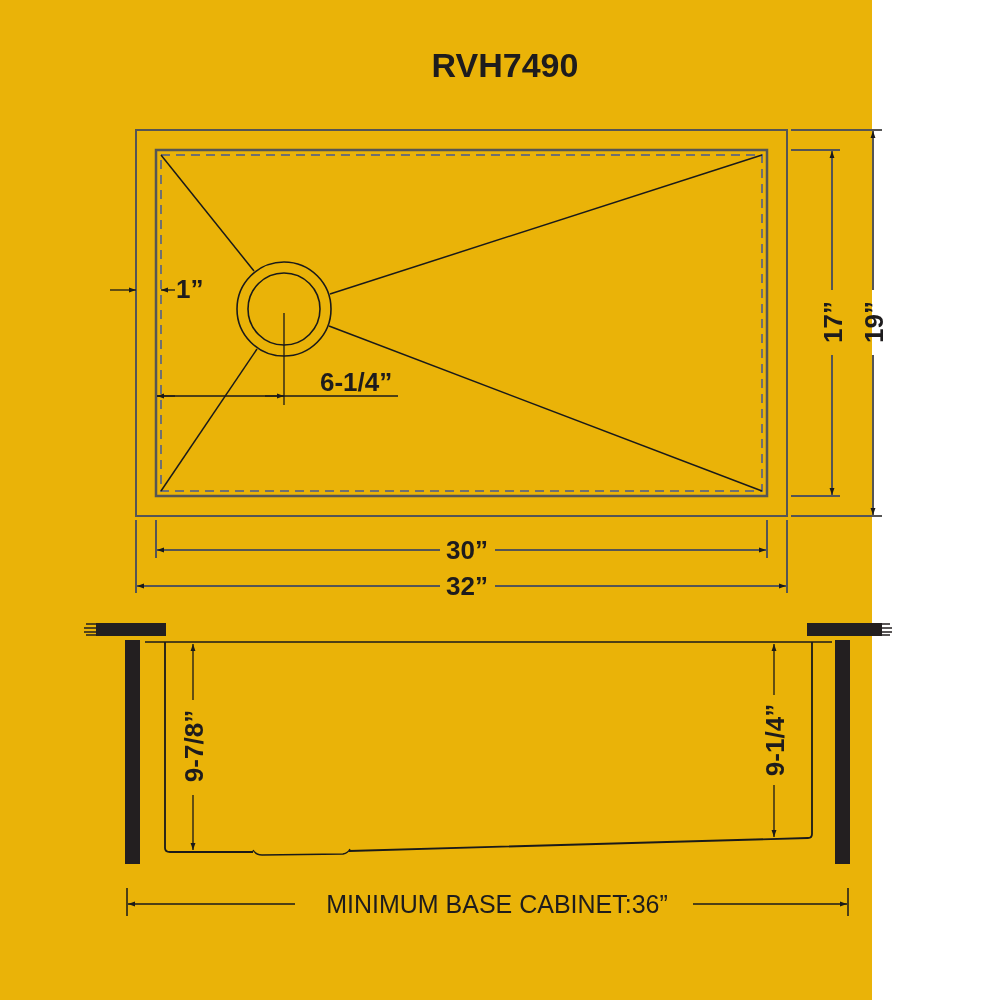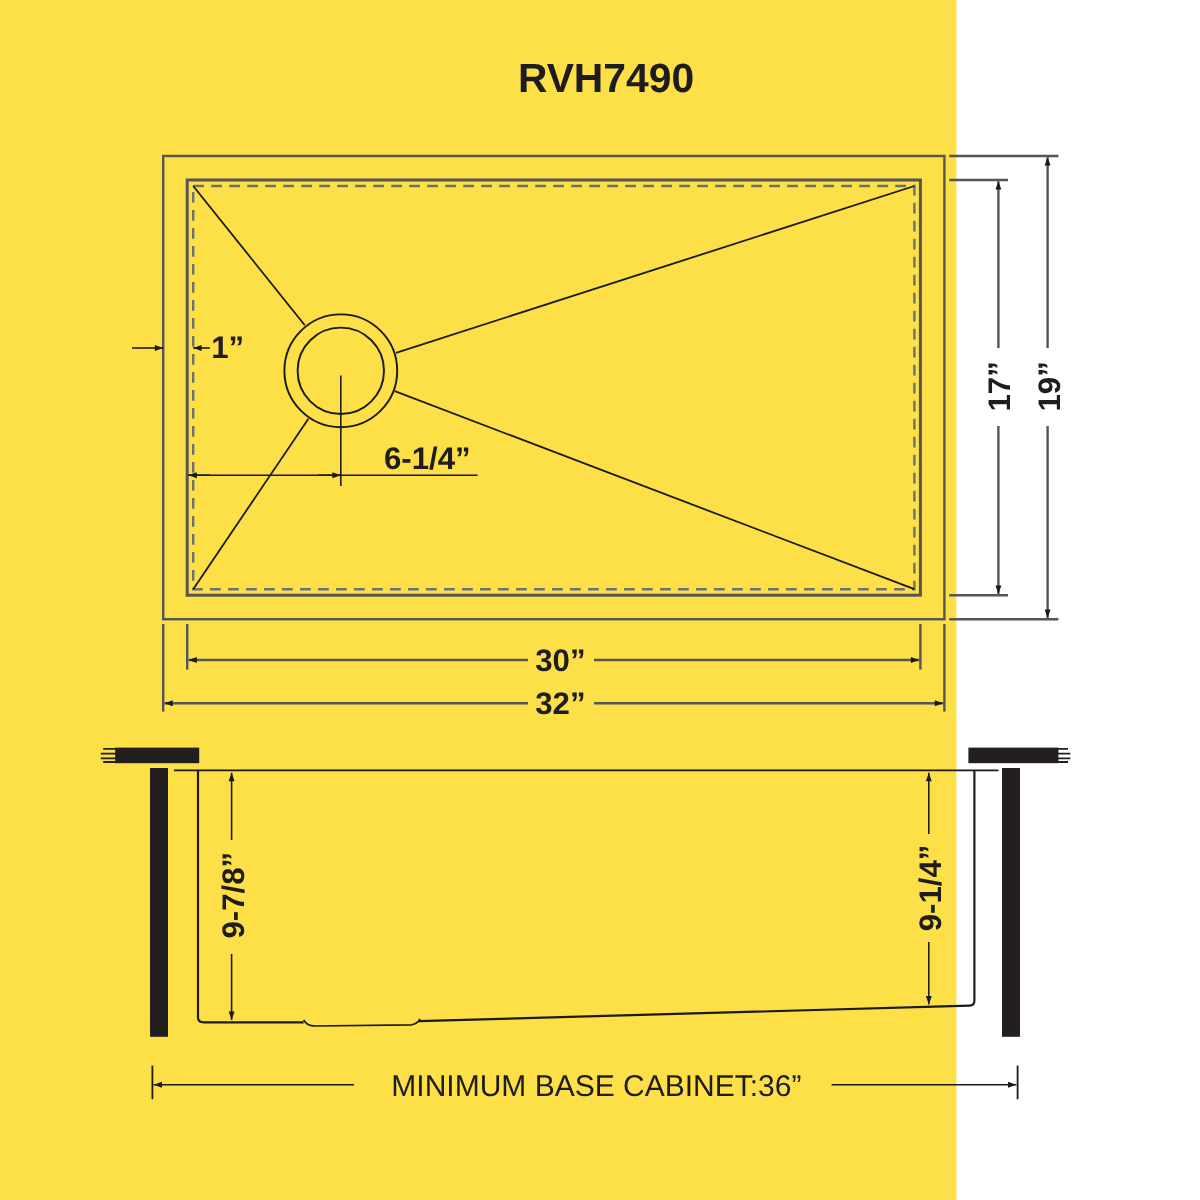--- a/index.html
+++ b/index.html
@@ -1,17 +1,17 @@
 <!DOCTYPE html>
 <html><head>
   <meta charset="utf-8">
   <style>
     html, body { margin: 0; padding: 0; background: #ffffff; }
     body { width: 1000px; height: 1000px; overflow: hidden; }
-    .canvas { position: relative; width: 797px; height: 1000px; background: #fde047; }
+    .canvas { position: relative; width: 872px; height: 1000px; background: #eab308; }
     svg { position: absolute; left: 0; top: 0; }
     .lbl { font-family: "Liberation Sans", "DejaVu Sans", sans-serif; font-weight: bold; fill: #1e1c1d; }
     .lbl-title { font-size: 34px; }
     .lbl-dim { font-size: 26px; }
     .lbl-cab { font-family: "Liberation Sans", "DejaVu Sans", sans-serif; font-weight: normal; font-size: 25px; fill: #1e1c1d; }
     .g { stroke: #555555; fill: none; }
     .k { stroke: #1a1a1a; fill: none; }
     .dash { stroke: #707070; fill: none; stroke-dasharray: 9 6; }
   </style>
 </head>

